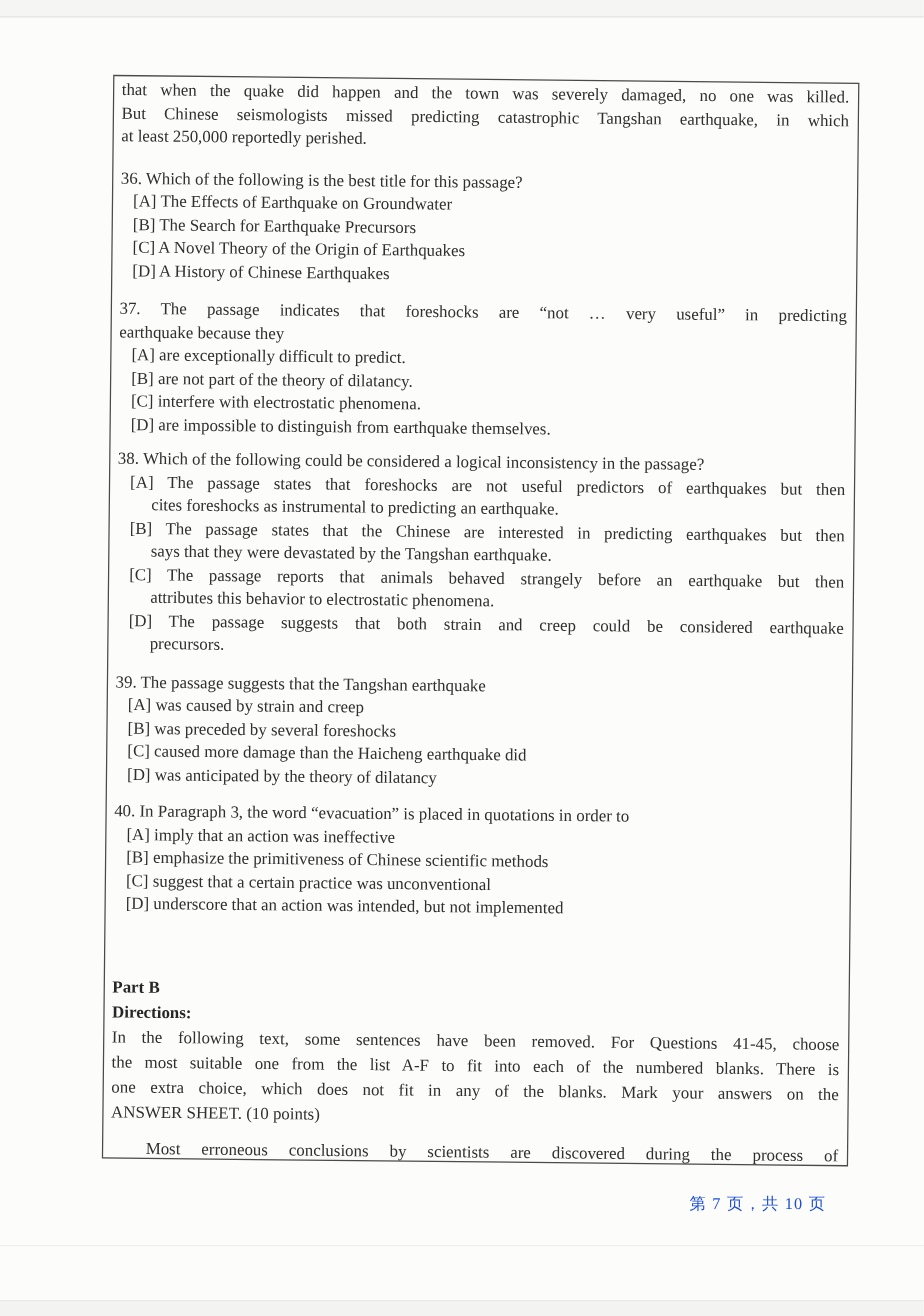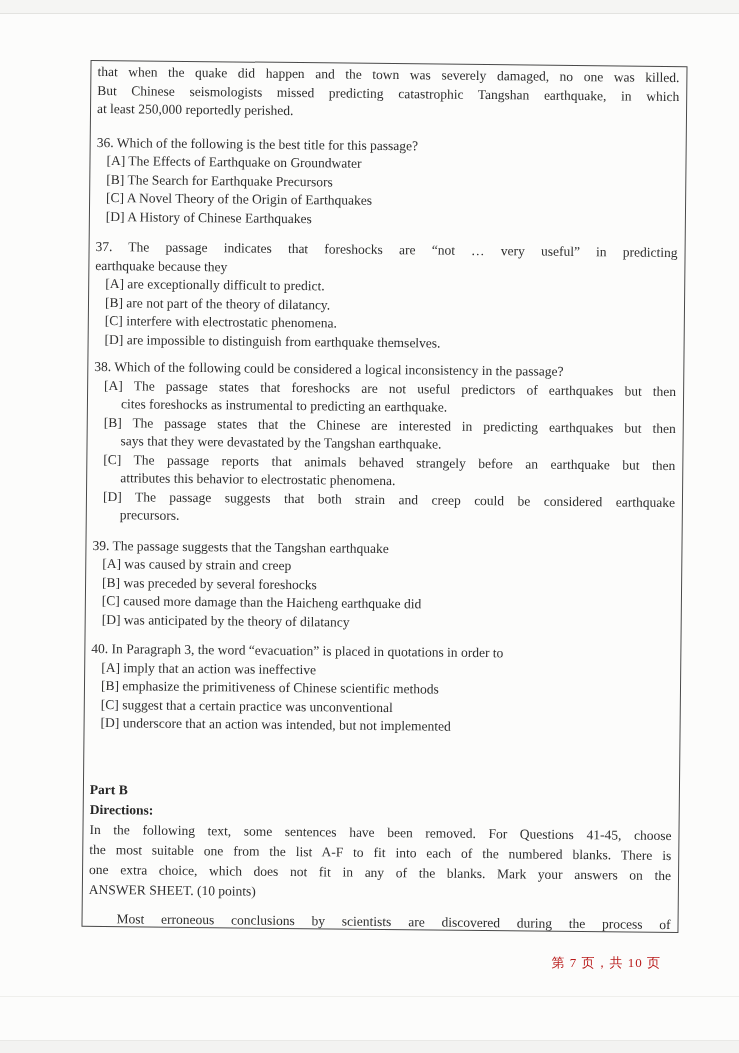--- a/index.html
+++ b/index.html
@@ -47,21 +47,21 @@
   .qb37 { margin-top:12px; }
   .qb38 { margin-top:9px; }
   .qb39 { margin-top:12px; }
   .qb40 { margin-top:11px; }
   .partb { margin-top:47px; line-height:20px; }
   .bold { font-weight:bold; color:#262626; }
   .closing { margin-top:10px; text-indent:28px; text-align:justify; text-align-last:justify; }
 
   .page-footer {
     position:absolute; top:954px; right:78px;
-    font-size:13px; letter-spacing:1px; color:#b91c1c;
+    font-size:13px; letter-spacing:1px; color:#1d4ed8;
     font-family:"Liberation Serif", "DejaVu Serif", serif;
   }
 </style>
 </head>
 <body>
 
 <div>
 
   <div class="scan-top-strip"></div>
 

